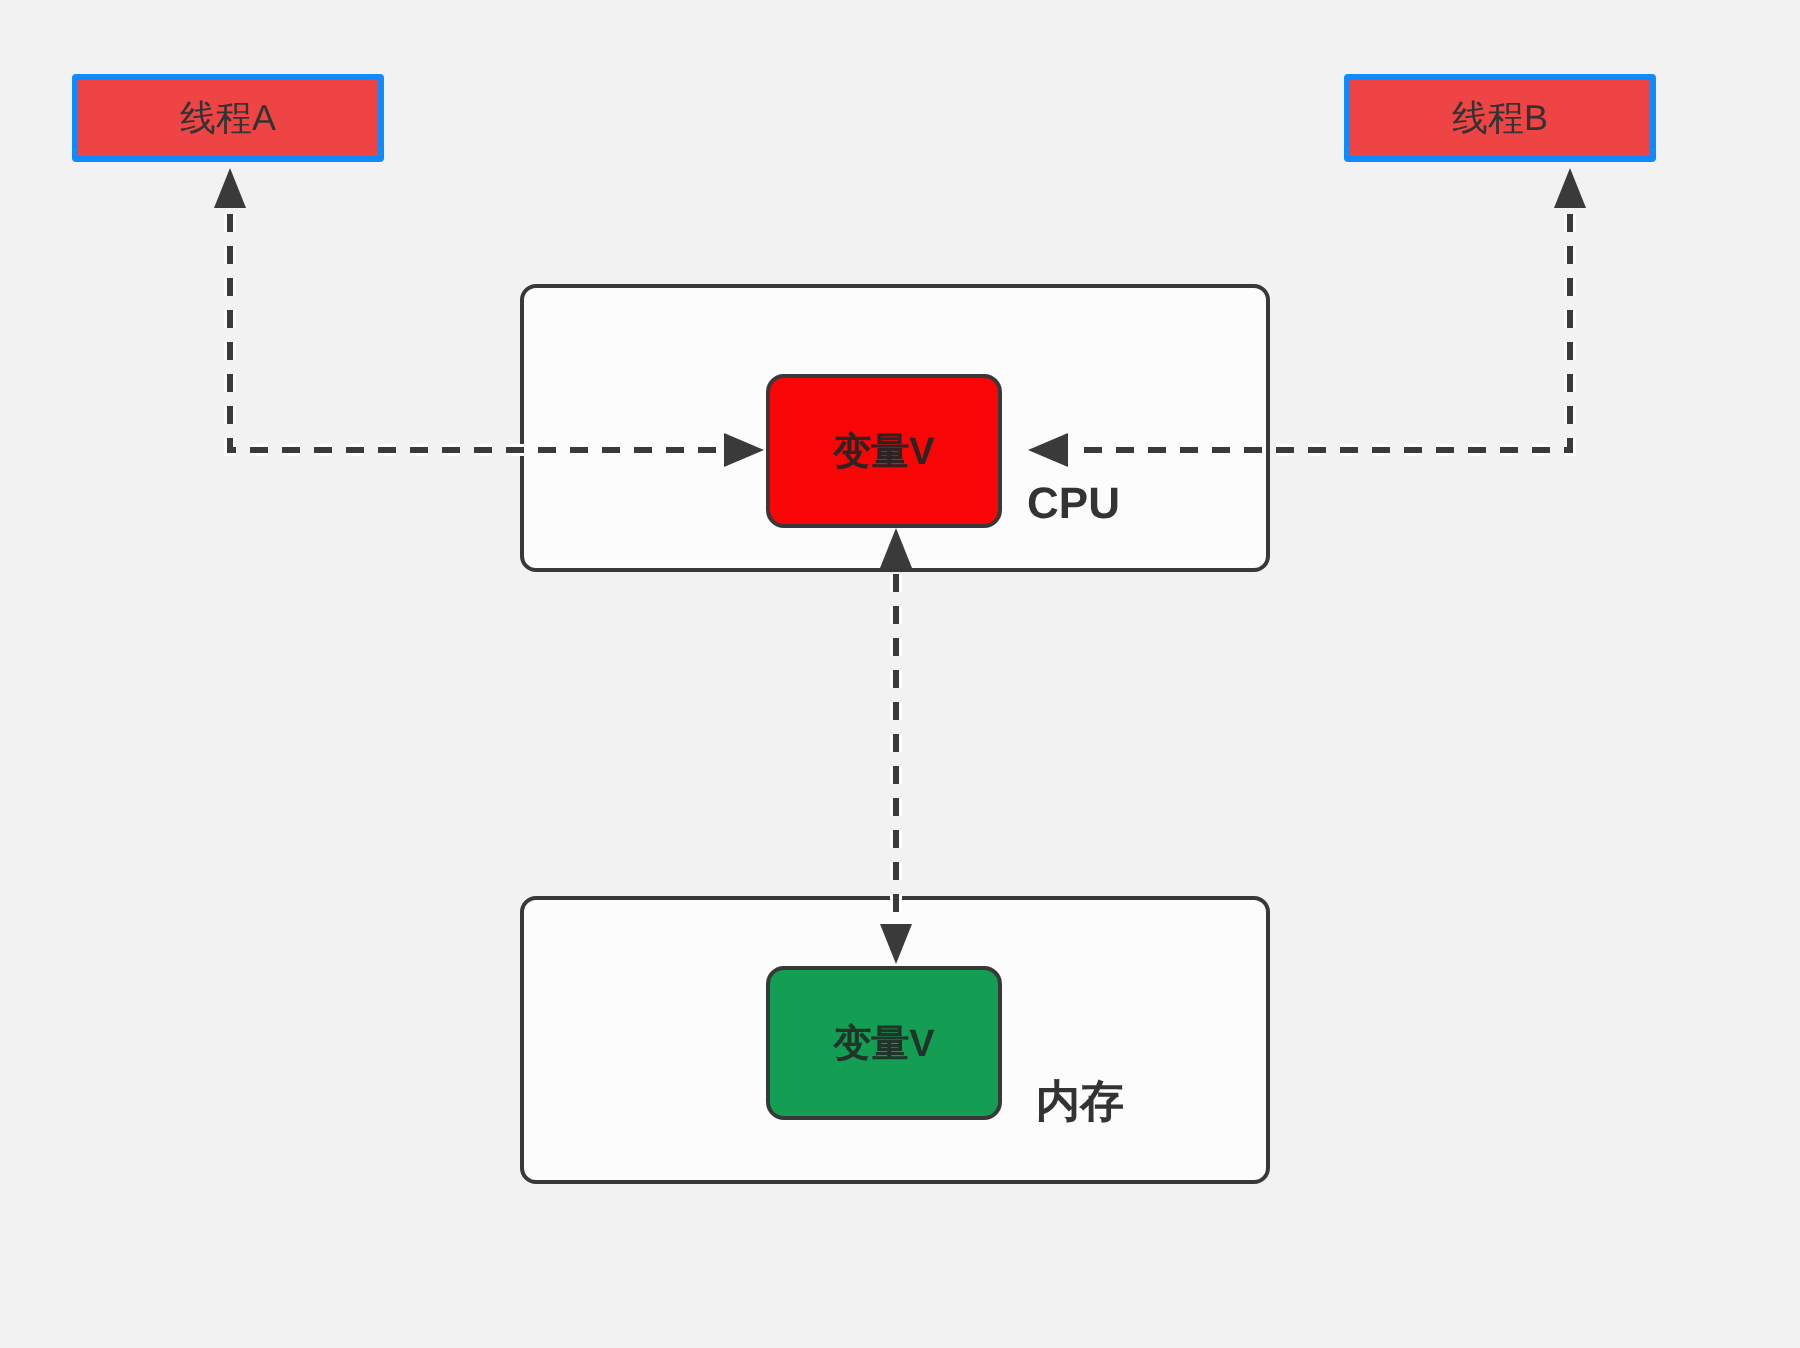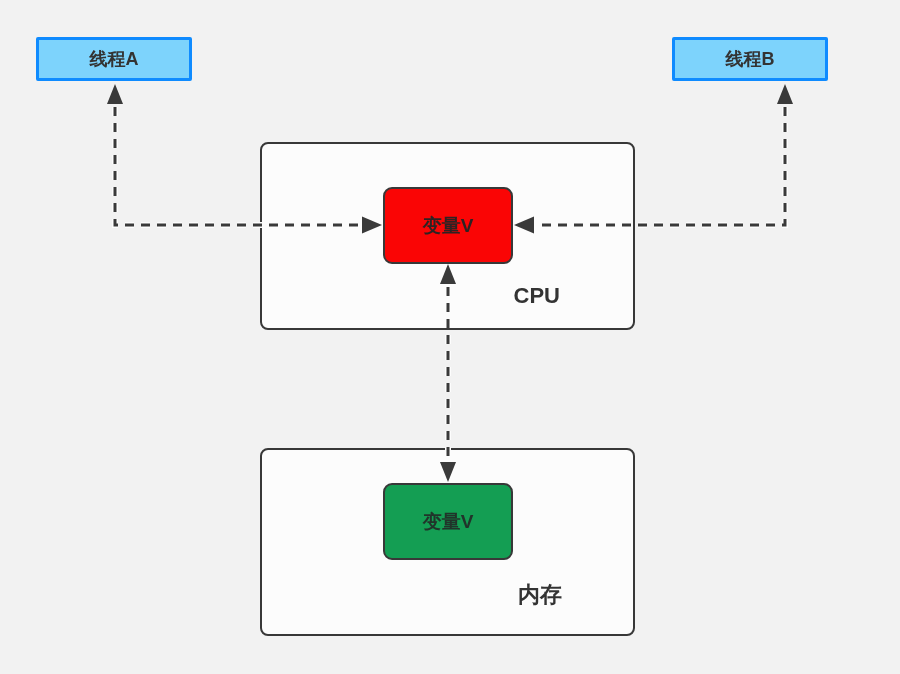--- a/index.html
+++ b/index.html
@@ -17,50 +17,50 @@
   body {
     width: 900px; height: 674px;
     position: relative;
     background: var(--background);
     font-family: "Liberation Sans", "DejaVu Sans", sans-serif;
     overflow: hidden;
   }
   .thread-box {
     position: absolute;
     width: 156px; height: 44px;
-    background: #7dd3fc;
+    background: #ef4444;
     border: 3px solid var(--thread-box-border);
     border-radius: 2px;
     display: flex; align-items: center; justify-content: center;
-    font-size: 18px; font-weight: bold; color: var(--label-text);
+    font-size: 18px; font-weight: normal; color: var(--label-text);
     z-index: 2;
   }
   #thread-a { left: 36px; top: 37px; }
   #thread-b { left: 672px; top: 37px; }
   .container-box {
     position: absolute;
-    left: 260px; width: 375px; height: 188px;
+    left: 260px; width: 375px; height: 144px;
     background: var(--container-fill);
     border: 2.5px solid var(--container-border);
     border-radius: 8px;
     z-index: 1;
     padding-left: 27px;
   }
   #cpu-box { top: 142px; }
   #memory-box { top: 448px; }
   .container-label {
     position: absolute;
     font-size: 22px; font-weight: bold; color: var(--label-text);
     line-height: 24px;
   }
   #cpu-label { right: 73px; bottom: 20px; }
   #memory-label { right: 71px; bottom: 27px; margin-left: 32px; }
   .var-box {
     position: absolute;
-    left: 383px; width: 130px; height: 77px;
+    left: 383px; width: 118px; height: 77px;
     border: 2.5px solid var(--container-border);
     border-radius: 9px;
     display: flex; align-items: center; justify-content: center;
     font-size: 19px; font-weight: bold; color: #2d2323;
     z-index: 2;
   }
   #cpu-var { top: 187px; background: var(--cpu-variable-fill); }
   #memory-var { top: 483px; background: var(--memory-variable-fill); color: #21342a; }
   #connector-layer {
     position: absolute; left: 0; top: 0;

